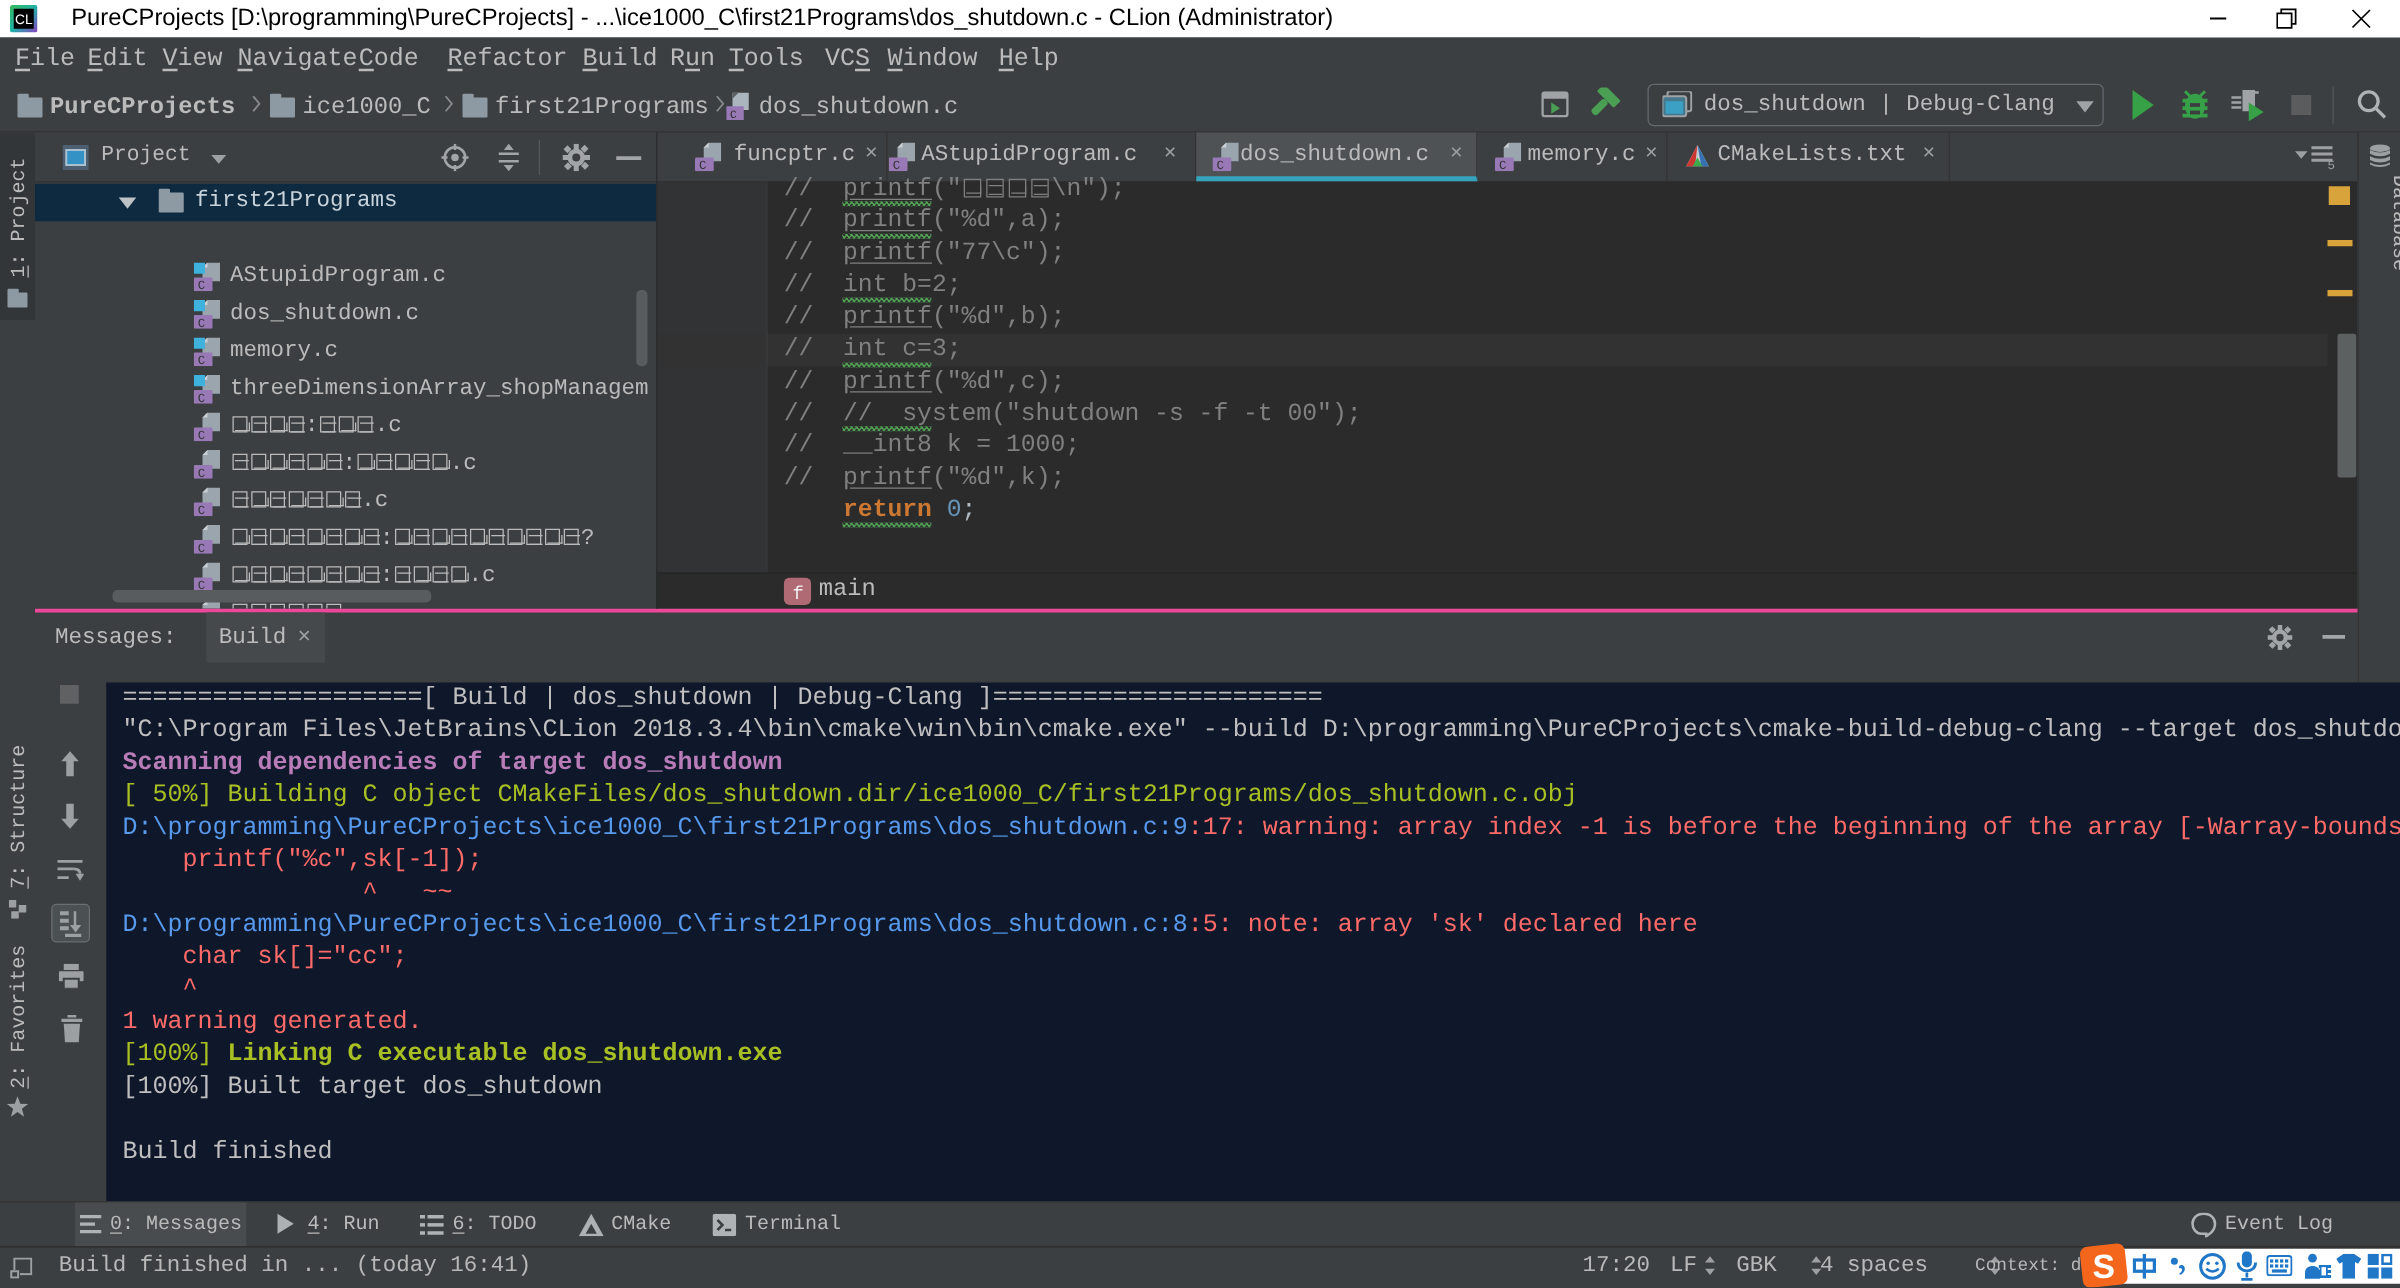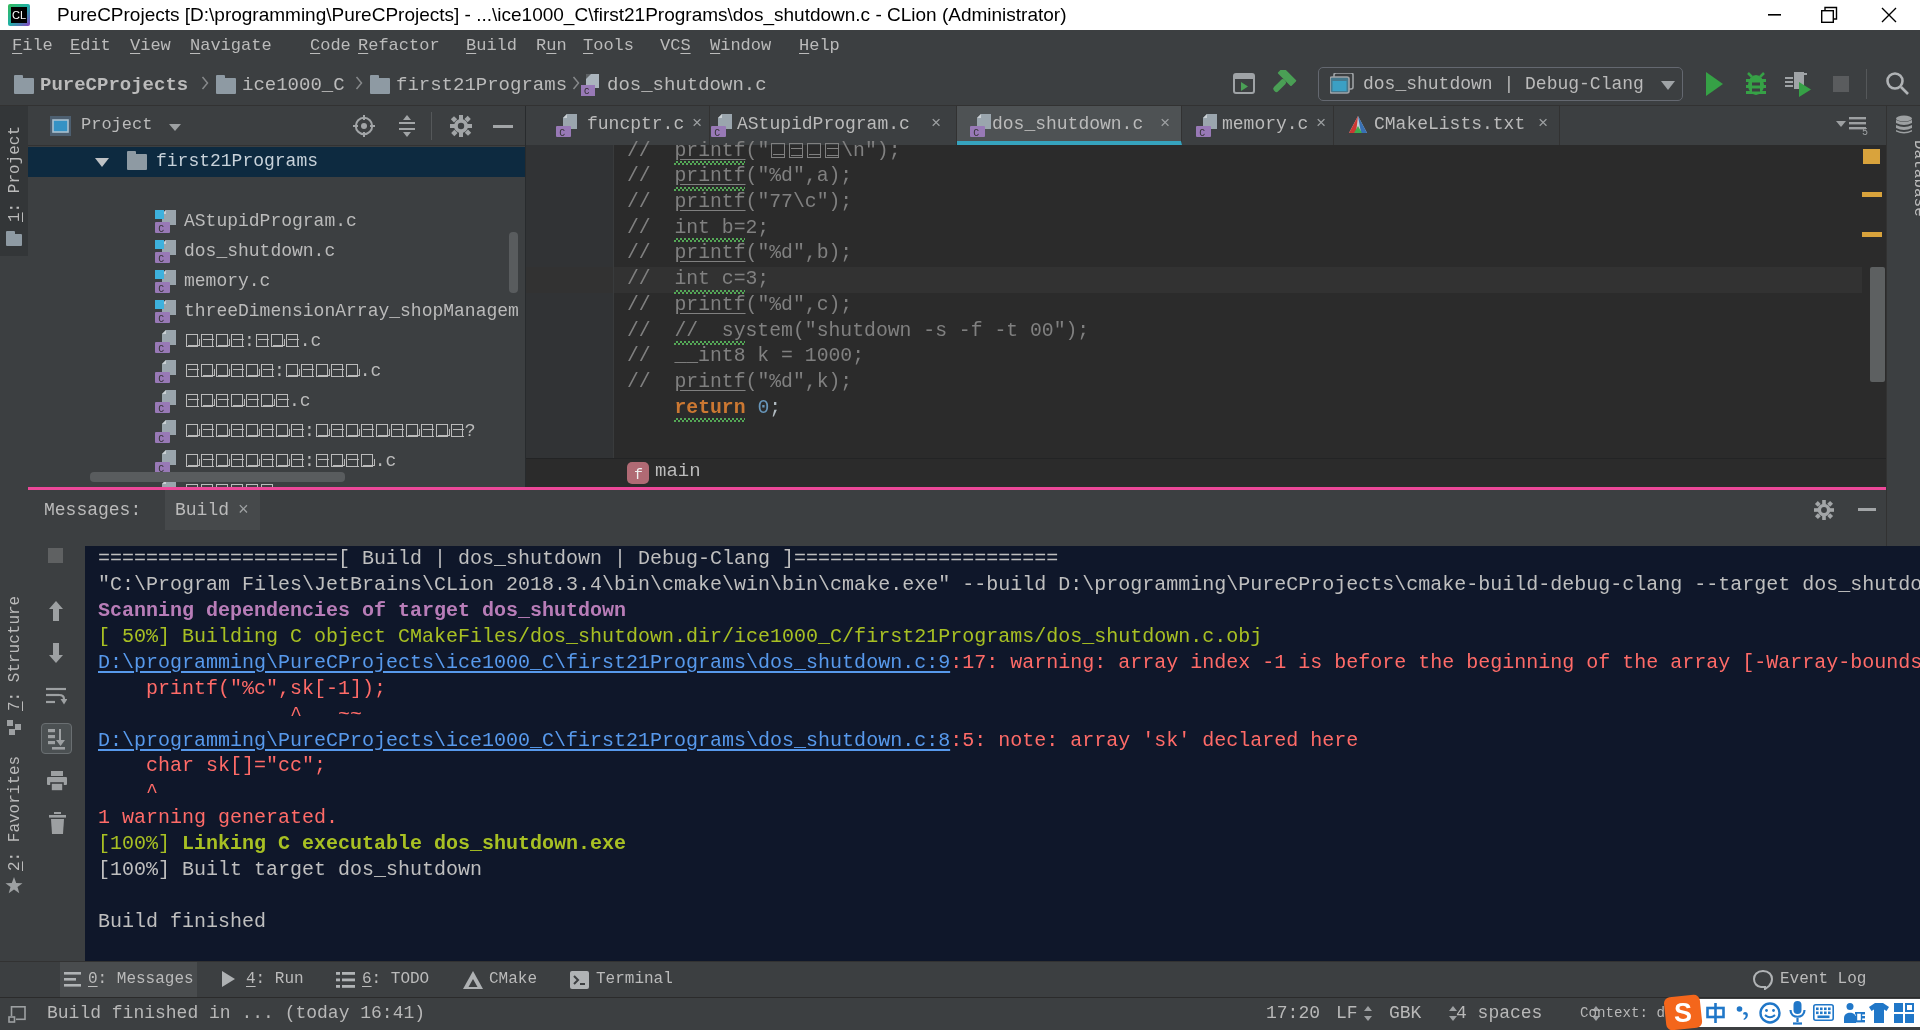--- a/index.html
+++ b/index.html
@@ -2,21 +2,21 @@
 <html><head><meta charset="utf-8">
 <style>
 *{margin:0;padding:0;box-sizing:border-box}
 html,body{width:1920px;height:1030px;overflow:hidden;background:#3c3f41;font-family:"Liberation Mono",monospace}
 #app{position:relative;width:1920px;height:1030px}
 .abs{position:absolute}
 
 #titlebar{position:absolute;left:0;top:0;width:1920px;height:30px;background:#fff;color:#000;font-size:20px}
 #titletext{position:absolute;left:57px;top:4px;font-family:"Liberation Sans",sans-serif;font-size:19px;letter-spacing:0px;white-space:pre}
 
-#menubar{position:absolute;left:0;top:30px;width:1536px;height:33px;background:#3c3f41;color:#bbb;font-size:17px}
+#menubar{position:absolute;left:0;top:30px;width:1536px;height:33px;background:#3c3f41;color:#bbb;font-size:20px}
 #menubar span{position:absolute;top:6px}
 #menubar u{text-decoration:underline;text-underline-offset:3px}
 
 #toolbar{position:absolute;left:0;top:63px;width:1920px;height:43px;background:#3c3f41;border-bottom:1px solid #323232;color:#bbb;font-size:19px}
 .crumb{position:absolute;top:11px;white-space:pre}
 .chev{position:absolute;top:13px;width:8px;height:14px;color:#87898b}
 
 #leftstripe{position:absolute;left:0;top:106px;width:28px;height:855px;background:#3c3f41}
 .vlabel{position:absolute;color:#bbb;font-size:16px;white-space:pre;transform:rotate(-90deg);transform-origin:0 0}
 
@@ -51,21 +51,21 @@
 .h:after{content:'';position:absolute;left:1px;top:4px;width:11px;height:6px;border-bottom:1.5px solid currentColor;border-right:1.5px solid currentColor}
 .h2:after{border-right:none;border-top:1.5px solid currentColor}
 
 #rightstripe{position:absolute;left:1886px;top:106px;width:34px;height:855px;background:#3c3f41;border-left:1px solid #323232}
 
 #messages{position:absolute;left:28px;top:487px;width:1858px;height:474px;background:#3c3f41;border-top:3px solid #ec4899}
 #msghead{position:absolute;left:0;top:0;width:1858px;height:40px;color:#bbb;font-size:18px}
 #console{position:absolute;left:57px;top:56px;width:1888px;height:431px;background:#0f172a;overflow:hidden}
 #ctext{position:absolute;left:13px;top:0.3px;font-size:20px;color:#bfbfbf}
 #ctext div{height:25.9px;line-height:25.9px;white-space:pre}
-.red{color:#ff6b68}.oli{color:#a8c023}.mag{color:#b87db8;font-weight:bold}.lnk{color:#5799ec;text-decoration:underline;text-underline-offset:3px}
+.red{color:#ff6b68}.oli{color:#a8c023}.mag{color:#b87db8;font-weight:bold}.lnk{color:#5799ec;text-underline-offset:3px}
 
 #bottombar{position:absolute;left:0;top:961px;width:1920px;height:36px;background:#3c3f41;border-top:1px solid #323232;color:#bbb;font-size:16px}
 #statusbar{position:absolute;left:0;top:997px;width:1920px;height:33px;background:#3c3f41;border-top:1px solid #2b2b2b;color:#b8b8b8;font-size:18px}
 .ud{display:inline-block;position:relative;width:10px;height:16px;vertical-align:-2px}
 .ud:before{content:'';position:absolute;left:1px;top:0;border-left:4px solid transparent;border-right:4px solid transparent;border-bottom:5px solid #9da0a2}
 .ud:after{content:'';position:absolute;left:1px;bottom:1px;border-left:4px solid transparent;border-right:4px solid transparent;border-top:5px solid #9da0a2}
 u{text-decoration:underline;text-underline-offset:3px}
 </style></head>
 <body>
 <div id="app">
@@ -94,21 +94,21 @@
  <svg class="abs" style="left:1881px;top:0" width="16 " height="30" viewBox="0 0 16 30">
         <path d="M1 8 L15 22 M15 8 L1 22" stroke="#000" stroke-width="1.4"></path>
       </svg>
 </div>
 
 <div id="menubar">
  <span style="left:12px"><u>F</u>ile</span>
       <span style="left:70px"><u>E</u>dit</span>
       <span style="left:130px"><u>V</u>iew</span>
       <span style="left:190px"><u>N</u>avigate</span>
-      <span style="left:310px"><u>C</u>ode</span>
+      <span style="left:287px"><u>C</u>ode</span>
       <span style="left:358px"><u>R</u>efactor</span>
       <span style="left:466px"><u>B</u>uild</span>
       <span style="left:536px">R<u>u</u>n</span>
       <span style="left:583px"><u>T</u>ools</span>
       <span style="left:660px">VC<u>S</u></span>
       <span style="left:710px"><u>W</u>indow</span>
       <span style="left:799px"><u>H</u>elp</span>
 </div>
 
 <div id="toolbar">

